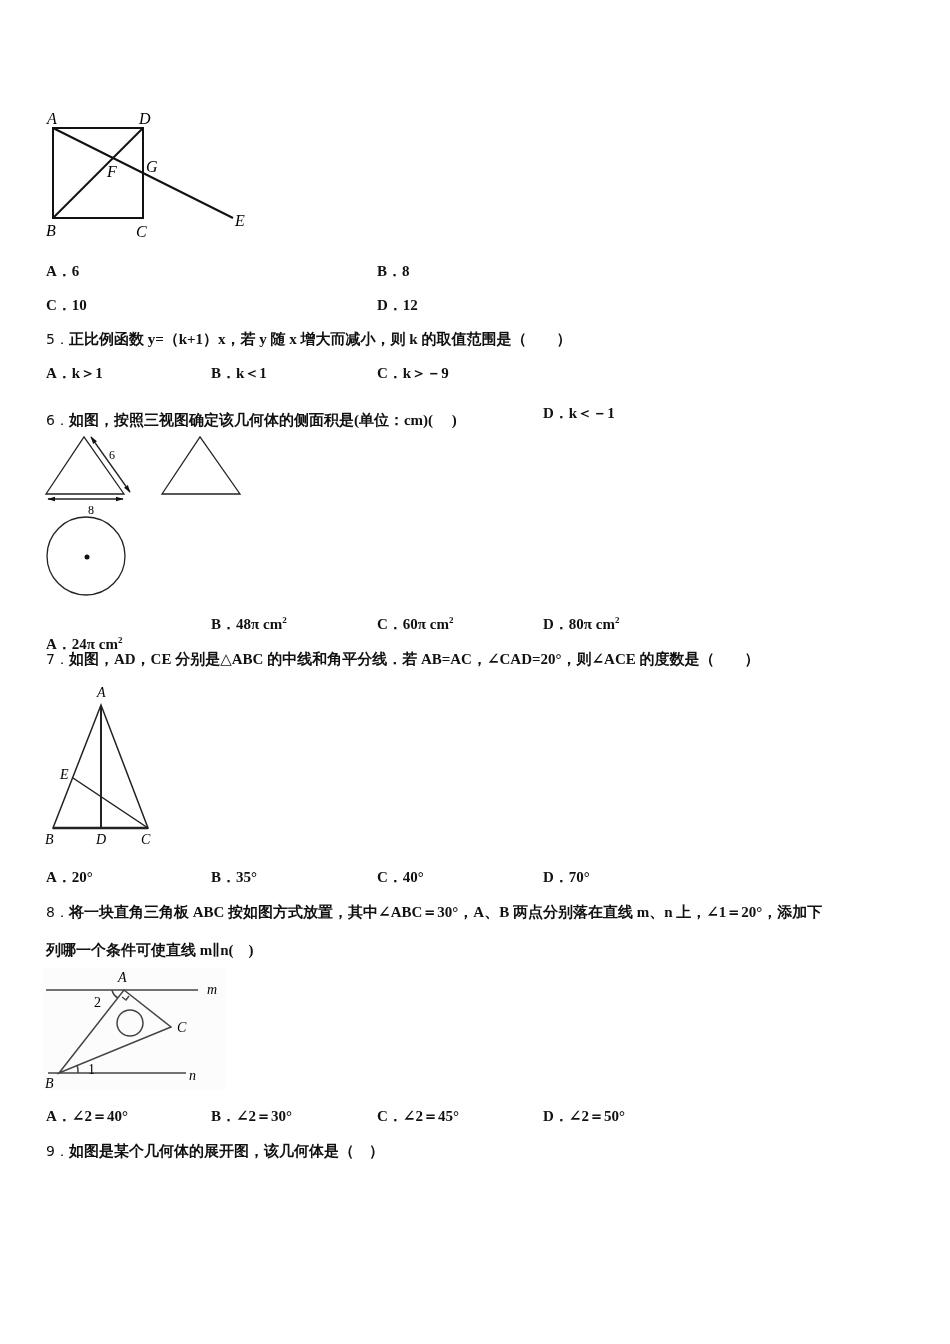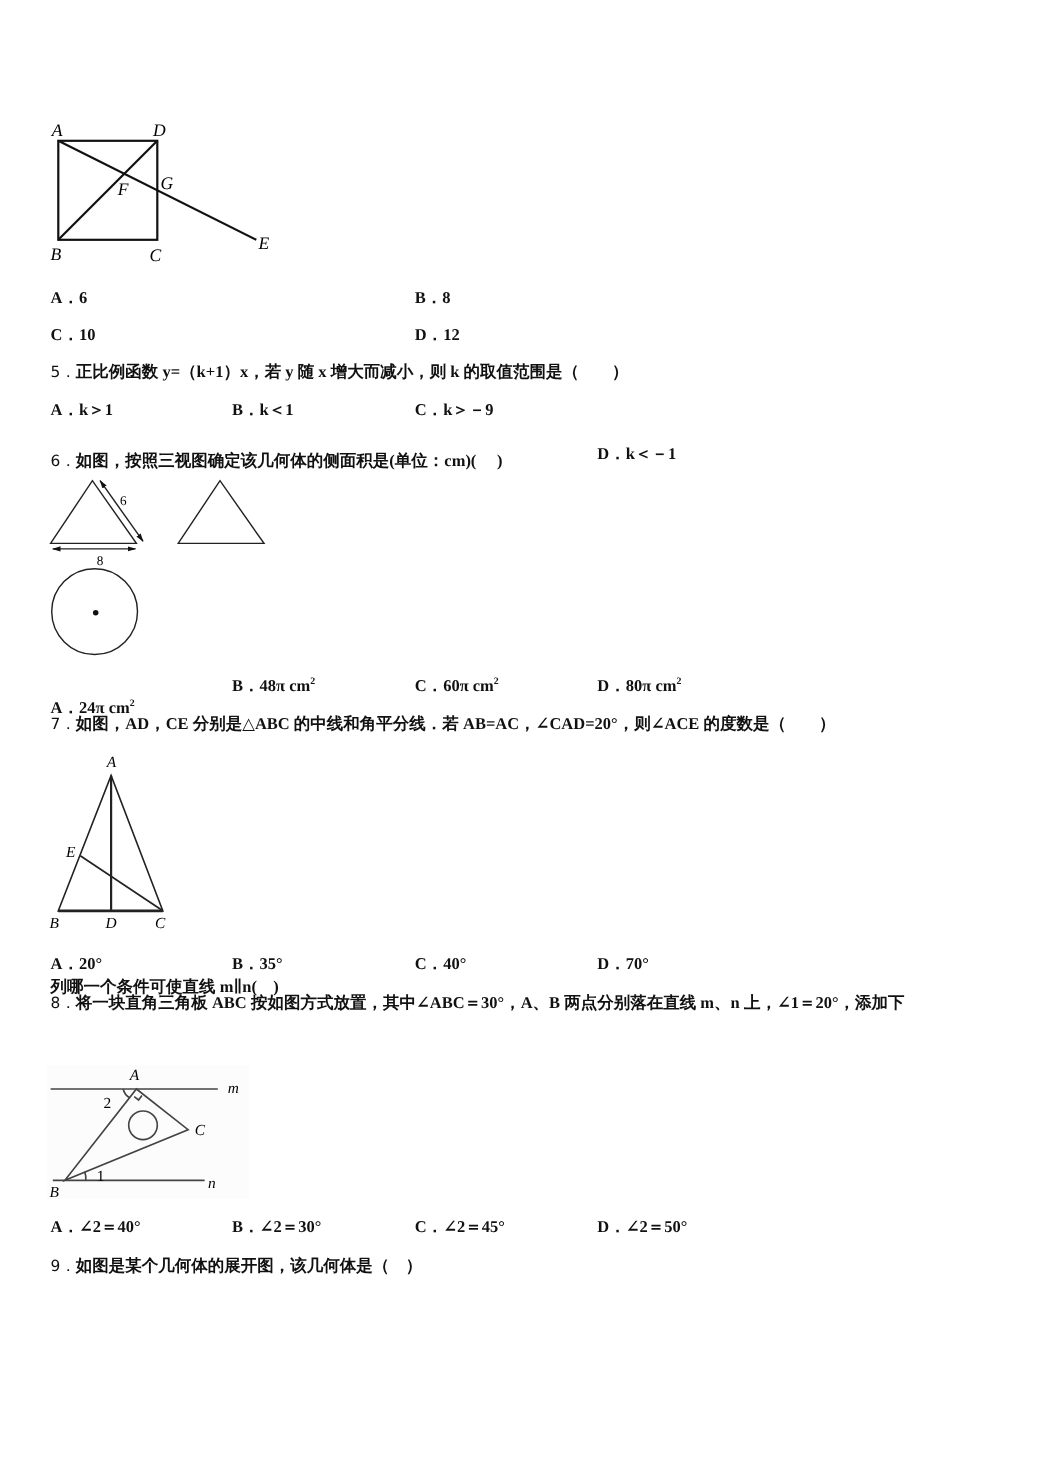--- a/index.html
+++ b/index.html
@@ -86,21 +86,21 @@
   <text x="56" y="164" font-size="14">D</text>
   <text x="101" y="164" font-size="14">C</text>
 </svg>
 
 <div class="opt" style="left:46px;top:867px;"><span>A．</span><span>20°</span></div>
 <div class="opt" style="left:211px;top:867px;"><span>B．</span><span>35°</span></div>
 <div class="opt" style="left:377px;top:867px;"><span>C．</span><span>40°</span></div>
 <div class="opt" style="left:543px;top:867px;"><span>D．</span><span>70°</span></div>
 
 <div class="q" style="top:902px;"><span class="qnum">8．</span><span>将一块直角三角板 ABC 按如图方式放置，其中∠ABC＝30°，A、B 两点分别落在直线 m、n 上，∠1＝20°，添加下</span></div>
-<div class="q" style="top:888px;">列哪一个条件可使直线 m∥n(　)</div>
+<div class="q" style="top:940px;">列哪一个条件可使直线 m∥n(　)</div>
 
 <svg class="abs" style="left:40px;top:965px;" width="200" height="130">
   <rect x="3" y="3" width="183" height="122" fill="#fcfcfc" stroke="none"></rect>
   <g stroke="#444" stroke-width="1.5" fill="none">
     <line x1="6" y1="25" x2="158" y2="25"></line>
     <line x1="8" y1="108" x2="146" y2="108"></line>
     <polygon points="84,25 131,62 19,108"></polygon>
     <circle cx="90" cy="58" r="13"></circle>
     <path d="M72,25 A12,12 0 0 0 78,33"></path>
     <path d="M82,32 L86,35 L89,31"></path>

